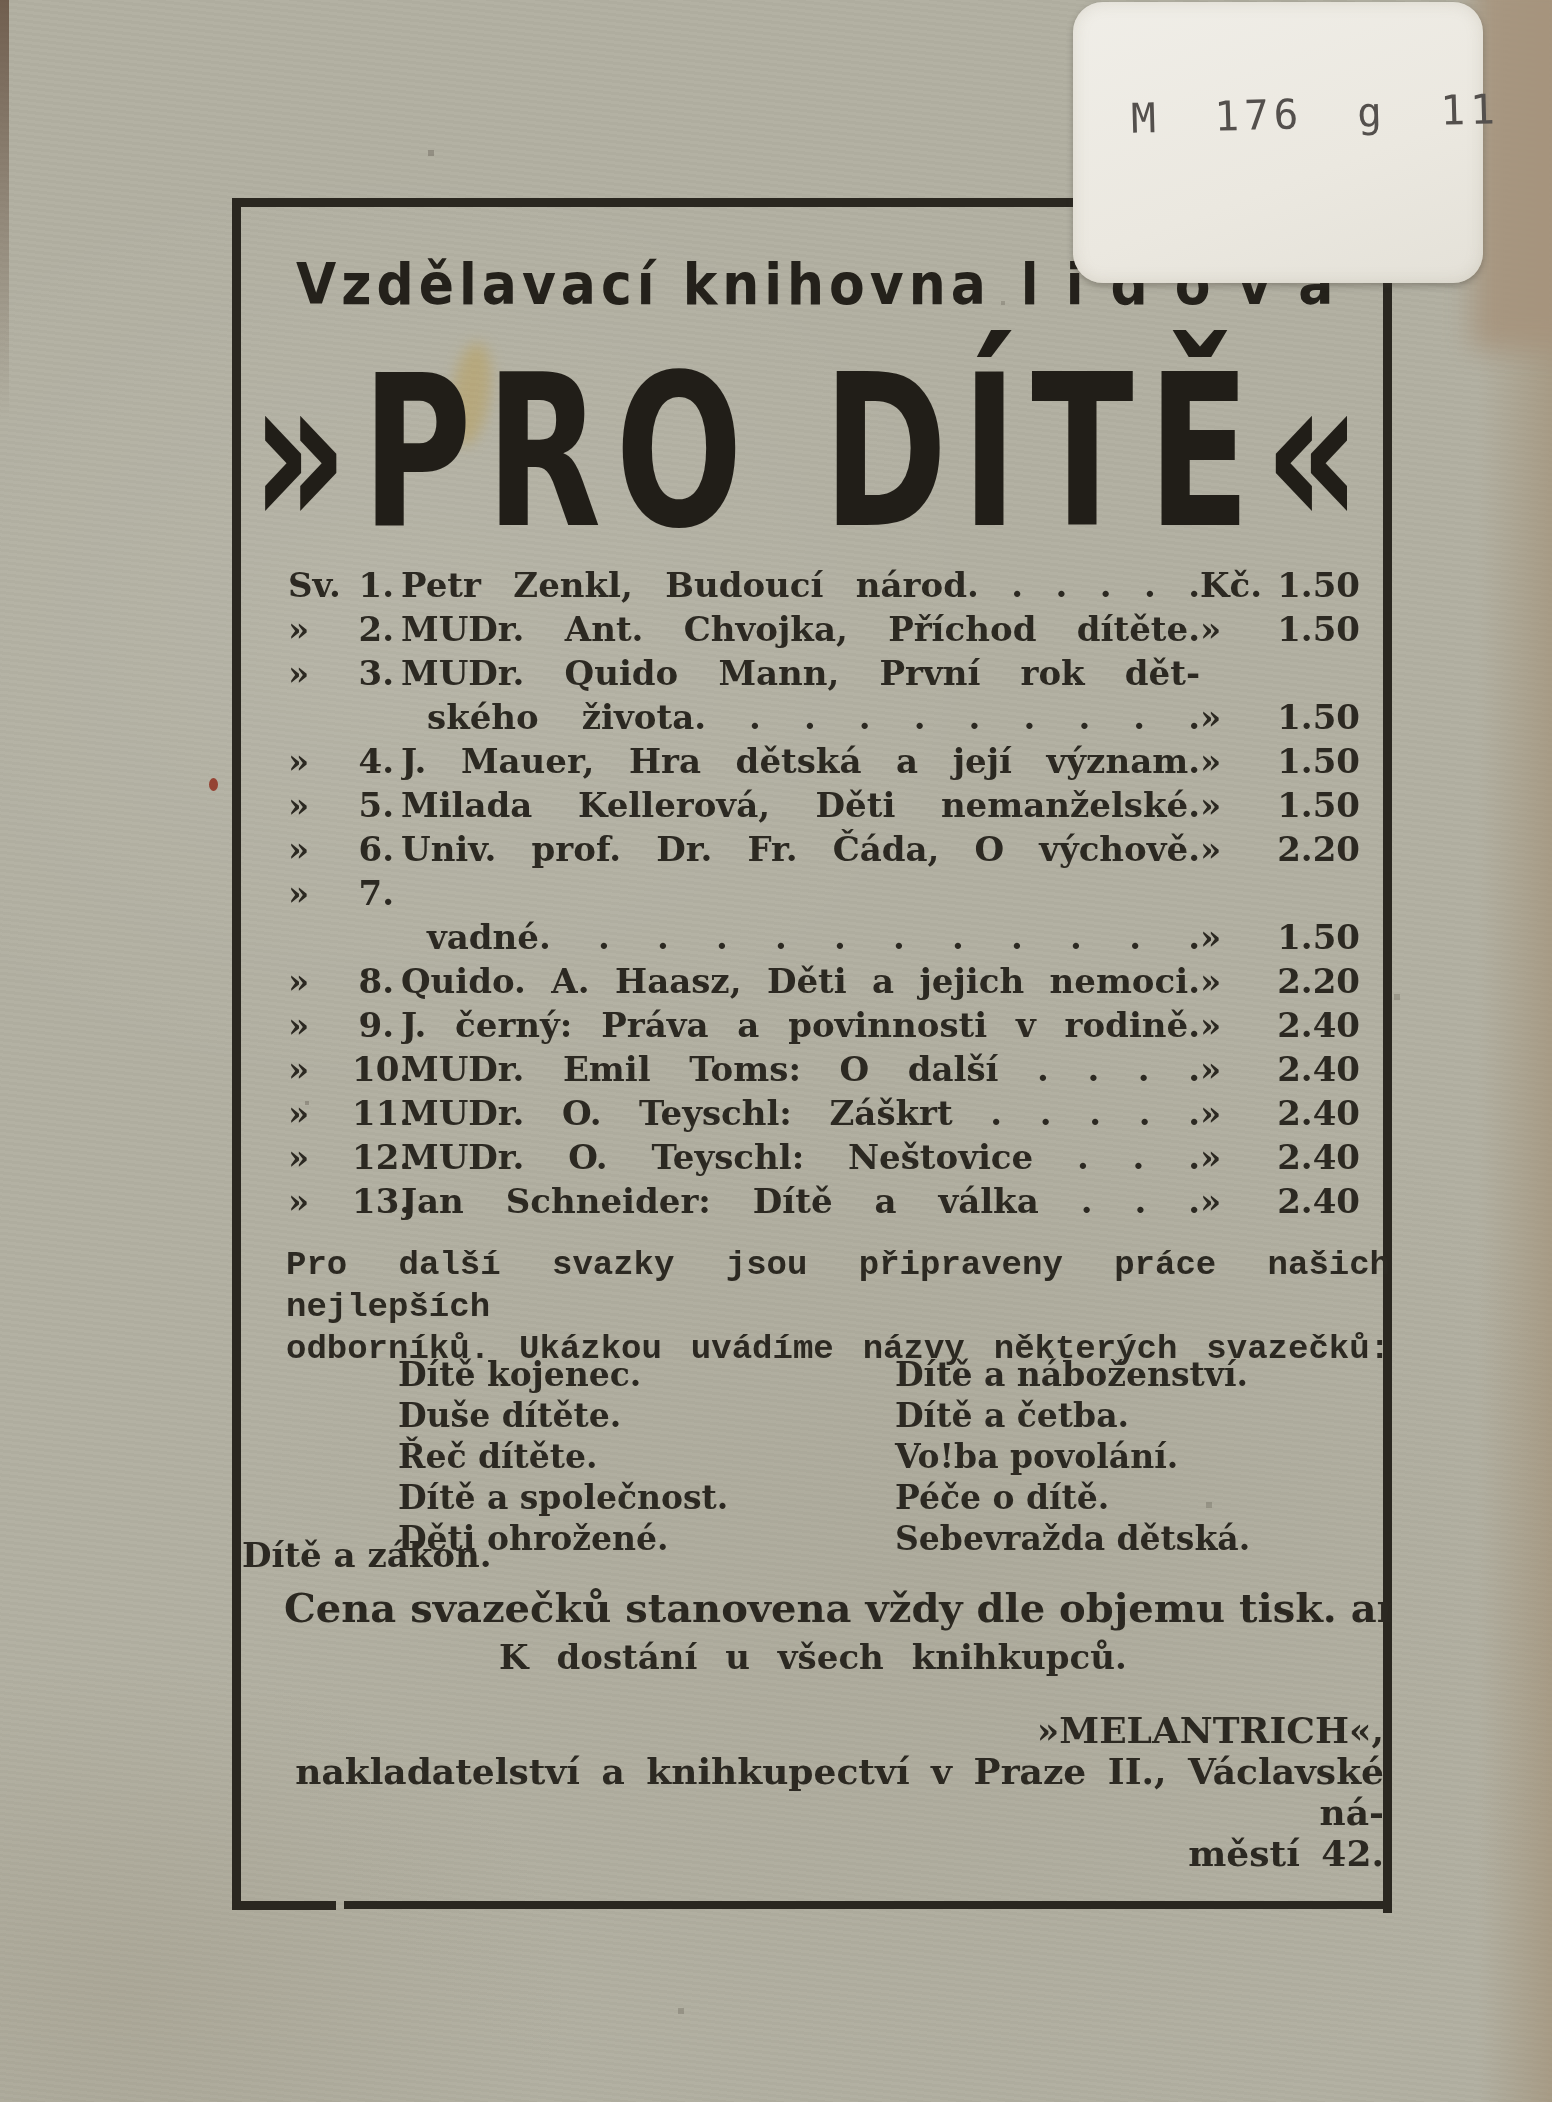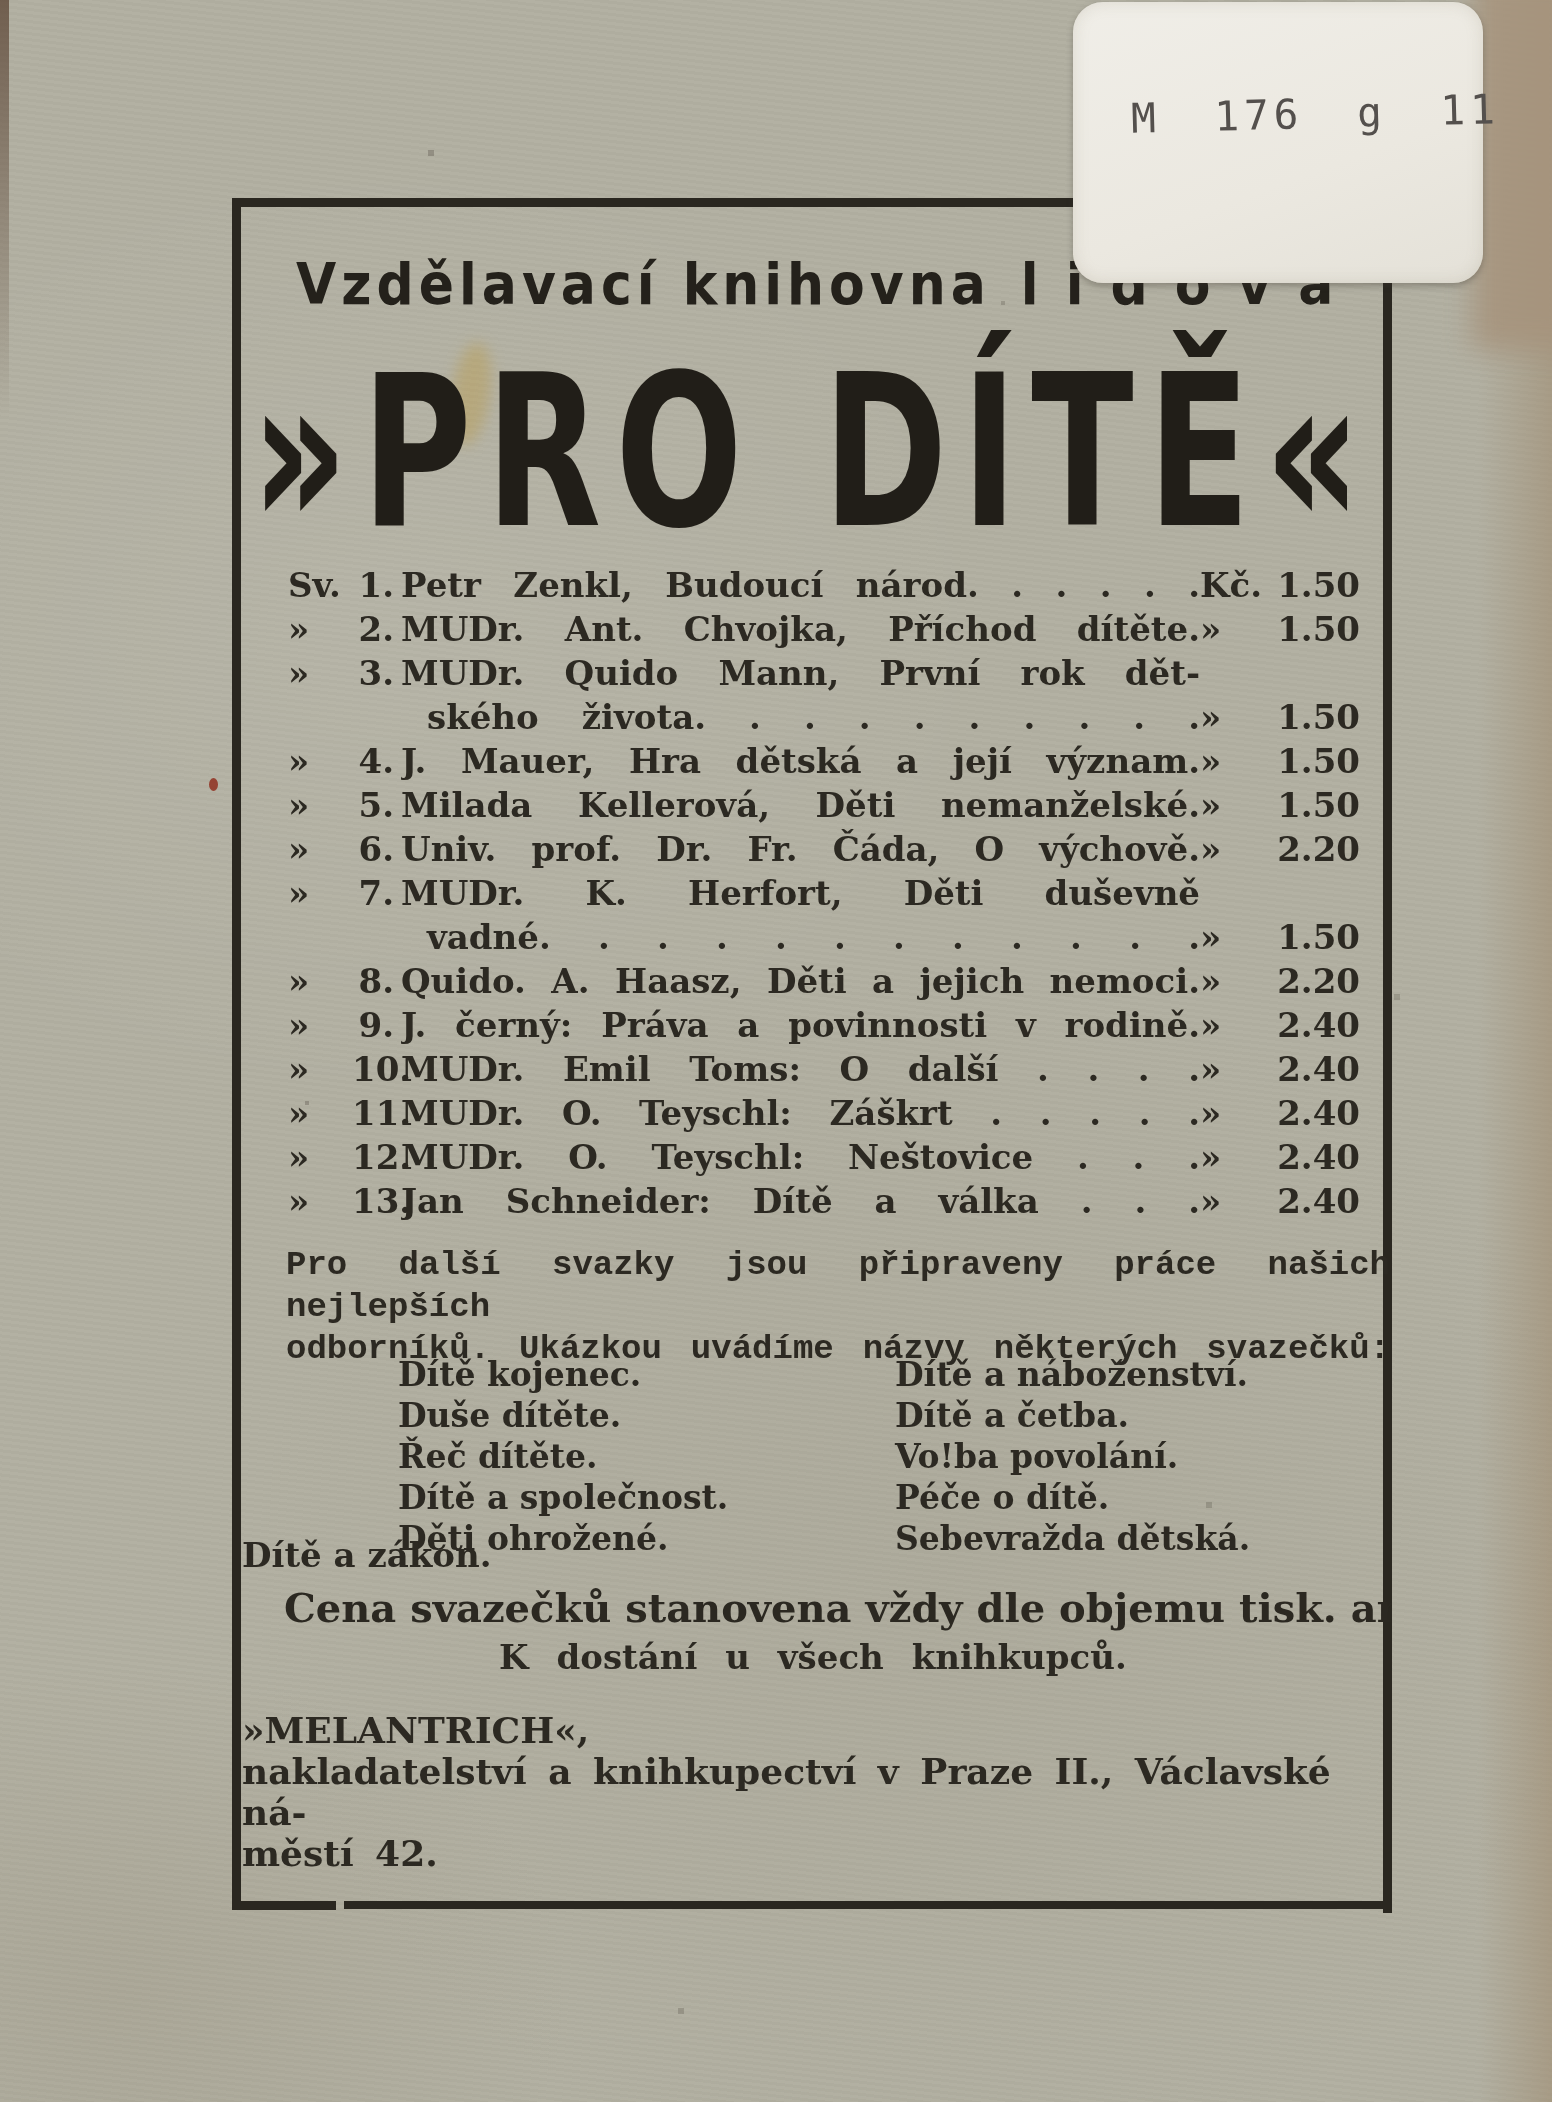--- a/index.html
+++ b/index.html
@@ -67,21 +67,21 @@
   .up-left{left:398px;width:460px;}
   .up-right{left:895px;width:480px;}
   .up-center{position:absolute;left:242px;top:1535px;width:1142px;text-align:left;
     font-size:34px;font-weight:bold;color:#2c2922;}
 
   .price-note{position:absolute;left:284px;top:1584px;width:1108px;
     font-size:40px;font-weight:bold;color:#2b2821;text-align:justify;text-align-last:justify;white-space:nowrap;overflow:hidden;}
   .availability{position:absolute;left:242px;top:1637px;width:1142px;text-align:center;
     font-size:34px;font-weight:bold;word-spacing:16px;color:#2c2922;}
 
-  .publisher{position:absolute;left:242px;top:1710px;width:1142px;text-align:left;
+  .publisher{position:absolute;left:242px;top:1710px;width:1142px;text-align:right;
     font-size:36px;font-weight:bold;line-height:41px;color:#2c2922;word-spacing:9px;}
 
   
   .shelf-label{position:absolute;left:1073px;top:2px;width:410px;height:281px;
     background:linear-gradient(160deg,#f0eee8 0%,#ebe8e0 60%,#e4e1d8 100%);
     border-radius:30px;
     box-shadow:0 3px 6px rgba(60,55,45,.35), inset 0 0 16px rgba(150,140,120,.22);}
   .shelf-label .label-text{position:absolute;left:58px;top:88px;
     font-family:"DejaVu Sans Mono",monospace;font-size:41px;color:#54504d;
     letter-spacing:5px;word-spacing:24px;transform:rotate(-1.5deg);white-space:nowrap;}
@@ -154,21 +154,20 @@
       <div class="brow">
         <span class="c-m">»</span>
         <span class="c-n">6.</span>
         <span class="c-t">Univ. prof. Dr. Fr. Čáda, O výchově.</span>
         <span class="c-cm">»</span>
         <span class="c-p">2.20</span>
       </div>
       <div class="brow">
         <span class="c-m">»</span>
         <span class="c-n">7.</span>
-        <span class="c-t">MUDr. K. Herfort, Děti duševně</span>
         <span class="c-cm"></span>
         <span class="c-p"></span>
       </div>
       <div class="brow indent">
         <span class="c-m"></span>
         <span class="c-n"></span>
         <span class="c-t">vadné. . . . . . . . . . . .</span>
         <span class="c-cm">»</span>
         <span class="c-p">1.50</span>
       </div>

